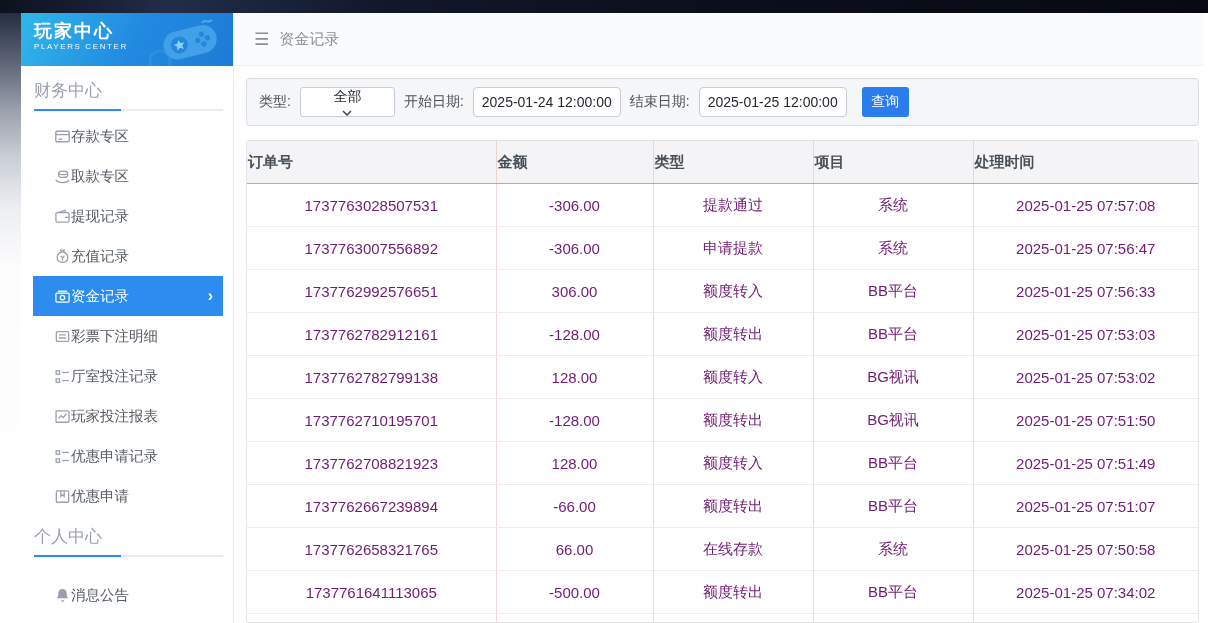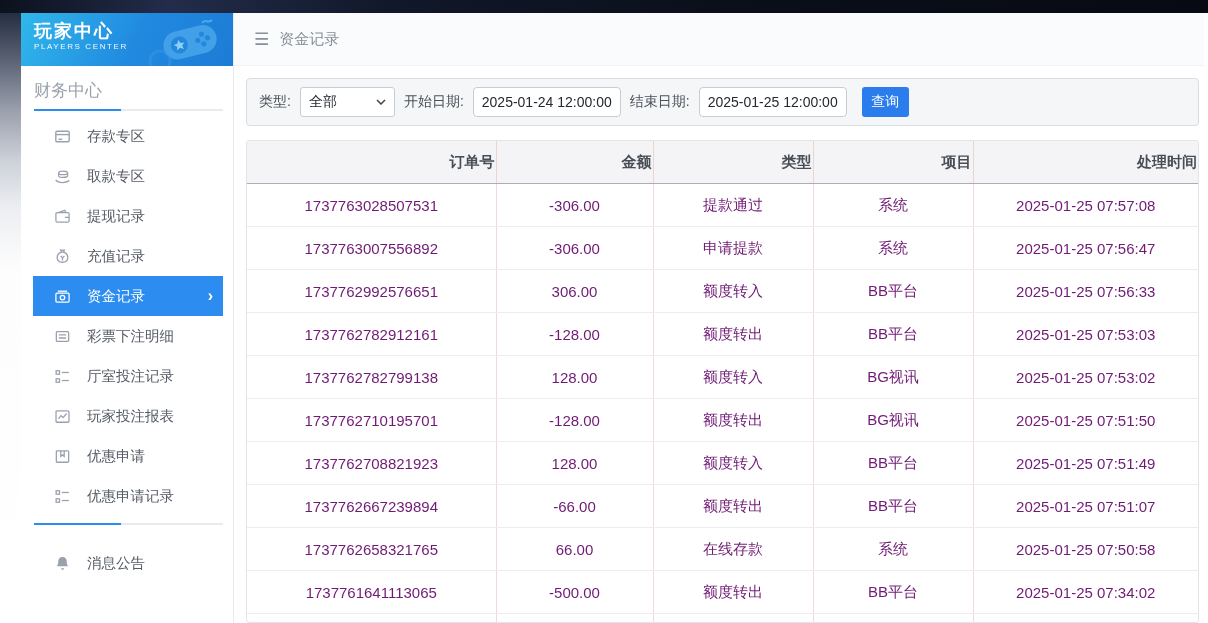--- a/index.html
+++ b/index.html
@@ -20,52 +20,52 @@
   .brand-title{font-size:18px;font-weight:700;letter-spacing:2px;line-height:21px;}
   .brand-sub{font-size:8px;letter-spacing:1.6px;opacity:.95;}
   .gamepad{position:absolute;right:6px;top:1px;width:80px;height:52px;}
   .section-title{padding:14px 0 0 13px;font-size:17px;color:#9aa1ac;line-height:22px;}
   .section:nth-of-type(2) .section-title{padding-top:10px;}
   .rule{height:2px;margin:7px 10px 0 13px;background:#e9ebef;position:relative;}
   .rule i{position:absolute;left:0;top:0;height:2px;width:46%;background:#2d8cf0;}
   .items{margin-top:5px;}
   .section:nth-of-type(2) .items{margin-top:18px;}
   .item{height:40px;display:flex;align-items:center;margin:0 10px 0 12px;
-    padding:0 10px 0 21px;gap:16px;font-size:14.5px;color:#555b64;cursor:pointer;}
+    padding:0 10px 0 21px;font-size:14.5px;color:#555b64;cursor:pointer;}
   .item .ico{width:17px;height:17px;color:#9aa1ad;flex:none;}
   .item.active{background:#2d8cf0;color:#fff;}
   .item.active .ico{color:#fff;}
   .chev{margin-left:auto;font-size:16px;font-weight:700;line-height:1;}
 
   
   .main{flex:1;display:flex;flex-direction:column;min-width:0;background:#fff;}
   .topbar{height:53px;flex:none;background:#fafbfc;border-bottom:1px solid #f0f1f4;
     display:flex;align-items:center;padding-left:20px;gap:10px;box-sizing:border-box;}
   .burger{font-size:17px;color:#8a9099;cursor:pointer;}
   .page-title{font-size:15px;color:#878d96;}
   .content{flex:1;padding:12px 5px 0 12px;box-sizing:border-box;}
 
   .filter{height:48px;background:#f5f6f8;border:1px solid #d9dce2;border-radius:4px;
     display:flex;align-items:center;padding:0 12px;gap:9px;box-sizing:border-box;
     font-size:14px;color:#4b515a;}
   .flabel{flex:none;}
   .sel{width:95px;height:30px;background:#fff;border:1px solid #c8cdd5;border-radius:3px;
     display:flex;align-items:center;justify-content:space-between;padding:0 8px;
-    box-sizing:border-box;color:#24292f;cursor:pointer;}
+    box-sizing:border-box;color:#24292f;cursor:pointer;flex-direction:column;}
   .sel svg{width:10px;height:6px;}
   .inp{width:148px;height:30px;border:1px solid #c8cdd5;border-radius:4px;padding:0 8px;
     font-size:14px;color:#24292f;box-sizing:border-box;font-family:inherit;background:#fff;}
   .btn{width:47px;height:30px;background:#2b7cec;color:#fff;border:none;border-radius:3px;
     font-size:14px;margin-left:6px;cursor:pointer;font-family:inherit;}
 
   .table-wrap{margin-top:14px;height:483px;overflow:hidden;border:1px solid #e1e4e9;
     border-radius:3px;box-sizing:border-box;background:#fff;}
   table{width:100%;border-collapse:collapse;table-layout:fixed;}
   th{height:40px;background:#f4f4f6;border-bottom:1px solid #abaeb6;border-right:1px solid #eed3d3;
-    font-size:15px;color:#484e56;font-weight:700;text-align:right;}
+    font-size:15px;color:#484e56;font-weight:700;text-align:left;}
   td{height:40px;border-bottom:1px solid #ededf0;border-right:1px solid #f2d9d9;
     font-size:15px;color:#701a75;text-align:center;}
   th:last-child,td:last-child{border-right:none;}
   .hidden-defs{position:absolute;width:0;height:0;overflow:hidden;}
 </style>
 </head>
 <body>
 
 <svg class="hidden-defs" xmlns="http://www.w3.org/2000/svg">
   <symbol id="sym-card" viewBox="0 0 16 16" fill="none" stroke="currentColor" stroke-width="1.3">
@@ -194,33 +194,34 @@
               <span>厅室投注记录</span>
             </div>
             <div class="item">
               <svg class="ico">
                 <use href="#sym-chart"></use>
               </svg>
               <span>玩家投注报表</span>
             </div>
             <div class="item">
               <svg class="ico">
+                <use href="#sym-listcheck"></use>
+              </svg>
+              <span>优惠申请记录</span>
+            </div>
+            <div class="item">
+              <svg class="ico">
                 <use href="#sym-flagdoc"></use>
               </svg>
               <span>优惠申请</span>
-            </div>
-            <div class="item">
-              <svg class="ico">
-                <use href="#sym-listcheck"></use>
-              </svg>
-              <span>优惠申请记录</span>
             </div>
           </div>
         </div>
         <div class="section">
+          <div class="section-title">个人中心</div>
           <div class="rule">
             <i></i>
           </div>
           <div class="items">
             <div class="item">
               <svg class="ico">
                 <use href="#sym-bell"></use>
               </svg>
               <span>消息公告</span>
             </div>

